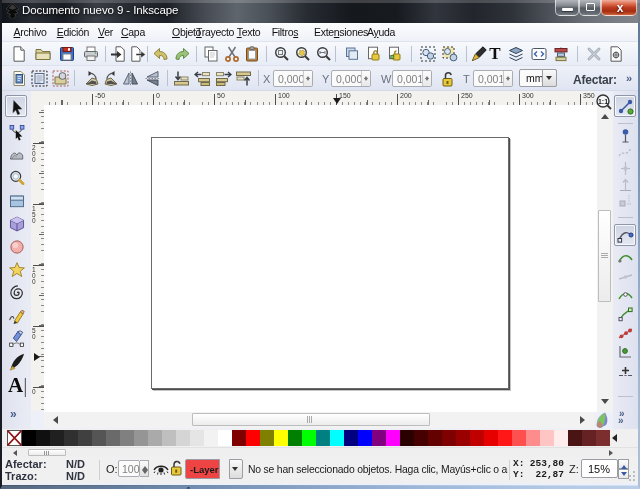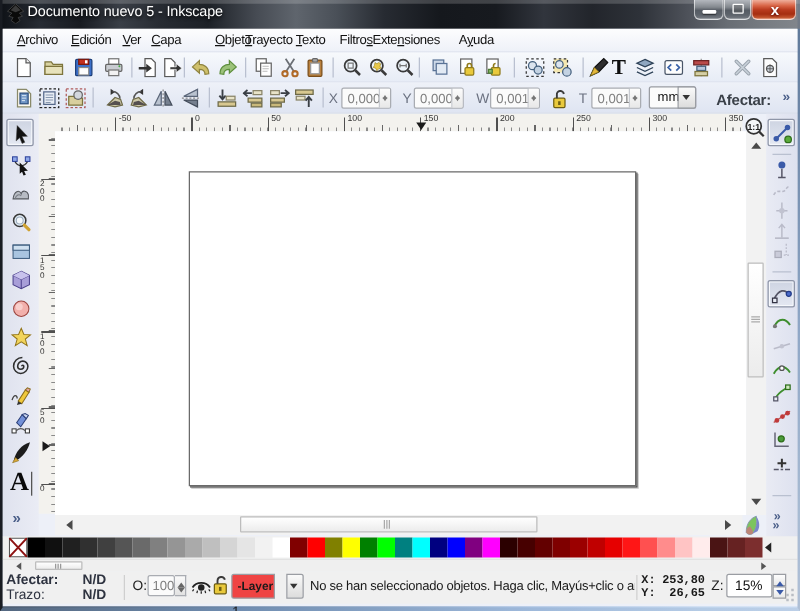--- a/index.html
+++ b/index.html
@@ -75,21 +75,21 @@
 
 #frame{left:0;top:0;width:640px;height:489px;pointer-events:none;
 border-left:2px solid #191c22;border-right:2px solid rgba(70,90,120,.25);border-bottom:3px solid rgba(120,150,190,.25)}
 .tbbtn{position:absolute;width:22px;height:22px;left:3px}
 .tbi{position:absolute;width:18px;height:18px;left:6px}
 .pressed{border:1px solid #8f96a8;border-radius:2px;background:linear-gradient(#ced4e2,#e4e8f2);box-shadow:inset 0 0 0 1px #f6f8fc}
 </style></head>
 <body>
 <div class="abs" style="left:2px;top:23px;width:636px;height:462px;background:#edf0f8"></div>
 <div class="abs" id="title"></div>
-<div class="abs" id="titletext">Documento nuevo 5 - Inkscape</div>
+<div class="abs" id="titletext">Documento nuevo 9 - Inkscape</div>
 <svg class="abs" style="left:5px;top:3px" width="15" height="16" viewBox="0 0 15 16">
  <path d="M7.5 0 L14 6 L10.5 7.5 L13 10 L9.5 11 L11 13.5 L7.5 16 L4 13.5 L5.5 11 L2 10 L4.5 7.5 L1 6 Z" fill="#0a0a0a" stroke="#555" stroke-width="0.5"></path>
  <path d="M7.5 1.2 L11.5 5.2 L7.5 6.8 L3.5 5.2 Z" fill="#3a3a3a"></path>
 </svg>
 <div class="wbtn" id="btnmin">
     <div class="wg" style="left:6px;top:8px;width:11px;height:3px;background:#fff;border-radius:1px;box-shadow:0 1px 1px rgba(0,0,0,.5)"></div>
   </div>
 <div class="wbtn" id="btnmax">
     <div class="wg" style="left:6px;top:3px;width:9px;height:8px;border:1.5px solid #fff;border-radius:1px;background:rgba(90,90,90,.3)"></div>
   </div>
@@ -99,21 +99,21 @@
 
 <div class="abs" id="menu">
 <span style="left:11.5px"><u>A</u>rchivo</span>
 <span style="left:54.8px"><u>E</u>dición</span>
 <span style="left:96px"><u>V</u>er</span>
 <span style="left:119px"><u>C</u>apa</span>
 <span style="left:170px"><u>O</u>bjeto</span>
 <span style="left:194px"><u>T</u>rayecto</span>
 <span style="left:234.7px"><u>T</u>exto</span>
 <span style="left:269.7px">Filtro<u>s</u></span>
-<span style="left:296px">Exte<u>n</u>siones</span>
+<span style="left:312px">Exte<u>n</u>siones</span>
 <span style="left:365px">A<u>y</u>uda</span>
 </div>
 
 <div class="abs" id="tb1">
 <svg class="ic" style="left:9px" viewBox="0 0 16 16">
       <path d="M3 .8H9.8L13.2 4.2V15.2H3Z" fill="#fff" stroke="#5a5a5a"></path>
       <path d="M9.8 .8V4.2H13.2" fill="#eee" stroke="#5a5a5a"></path>
     </svg>
 <svg class="ic" style="left:33px" viewBox="0 0 16 16">
       <path d="M1 3.5h5l1.5 2H15V13.5H1Z" fill="#d9d2a0" stroke="#7d743c"></path>
@@ -563,21 +563,21 @@
 </div>
 <div class="abs" id="palscroll">
 <div style="position:absolute;left:8px;top:2px;border:3px solid transparent;border-right:4px solid #555"></div>
 <div class="thumb" style="left:26px;top:1px;width:38px;height:7px"></div>
 <div style="position:absolute;left:42px;top:3px;width:1px;height:4px;background:#999;box-shadow:2px 0 0 #999,4px 0 0 #999"></div>
 <div style="position:absolute;right:22px;top:2px;border:3px solid transparent;border-left:4px solid #555"></div>
 </div>
 <div class="abs" id="status">
 <div style="position:absolute;left:3px;top:1px;font-weight:bold">Afectar:</div>
 <div style="position:absolute;left:64px;top:1px;font-weight:bold">N/D</div>
-<div style="position:absolute;left:3px;top:13px;font-weight:normal">Trazo:</div>
+<div style="position:absolute;left:3px;top:13px;font-weight:bold">Trazo:</div>
 <div style="position:absolute;left:64px;top:13px;font-weight:bold">N/D</div>
 <div class="ssp" style="left:97px"></div>
 <div style="position:absolute;left:104px;top:6px;color:#222">O:</div>
 <div class="spin" style="left:116px;top:3px;width:22px;height:17px">
       <span class="v" style="left:3px">100</span>
     </div>
 <div style="position:absolute;left:138px;top:3px;width:9px;height:17px;border:1px solid #a9acb2;border-left:none;background:linear-gradient(#fafafa,#e2e2e2)"></div>
 <div style="position:absolute;left:139.5px;top:6px;border:3px solid transparent;border-bottom:4px solid #666"></div>
 <div style="position:absolute;left:139.5px;top:13px;border:3px solid transparent;border-top:4px solid #666"></div>
 <svg style="position:absolute;left:151px;top:5px" width="16" height="14" viewBox="0 0 16 14">
@@ -591,21 +591,21 @@
       <rect x="6.2" y="9.5" width="2" height="3.2" fill="#6e5e12"></rect>
     </svg>
 <div style="position:absolute;left:183px;top:2px;width:35px;height:20px;background:#ef4444;border:1px solid #9a9da3;border-radius:2px 0 0 2px;font-size:9.5px;font-weight:bold;color:#1a1a1a;line-height:20px;text-indent:4px">-Layer 1</div>
 <div style="position:absolute;left:227px;top:2px;width:14px;height:20px;background:linear-gradient(#fafafa,#dcdcdc);border:1px solid #9a9da3;border-radius:0 2px 2px 0"></div>
 <div style="position:absolute;left:230px;top:10px;border:3.5px solid transparent;border-top:4.5px solid #333"></div>
 <div style="position:absolute;left:246px;top:7px;width:260px;overflow:hidden;white-space:nowrap;color:#1a1a1a;font-size:10.4px;letter-spacing:-0.2px">No se han seleccionado objetos. Haga clic, Mayús+clic o arrastrar alrededor de los objetos que quiera seleccionar.</div>
 <div class="ssp" style="left:507px"></div>
 <div style="position:absolute;left:511px;top:1px;font-family:'Liberation Mono',monospace;font-size:9.5px;font-weight:bold;color:#1a1a1a">X:</div>
 <div style="position:absolute;left:524px;top:1px;width:38px;text-align:right;font-family:'Liberation Mono',monospace;font-size:9.5px;font-weight:bold;color:#1a1a1a">253,80</div>
 <div style="position:absolute;left:511px;top:12px;font-family:'Liberation Mono',monospace;font-size:9.5px;font-weight:bold;color:#1a1a1a">Y:</div>
-<div style="position:absolute;left:524px;top:12px;width:38px;text-align:right;font-family:'Liberation Mono',monospace;font-size:9.5px;font-weight:bold;color:#1a1a1a">26,65</div>
+<div style="position:absolute;left:524px;top:12px;width:38px;text-align:right;font-family:'Liberation Mono',monospace;font-size:9.5px;font-weight:bold;color:#1a1a1a">22,87</div>
 <div style="position:absolute;left:567px;top:6px;color:#222">Z:</div>
 <div style="position:absolute;left:579px;top:2px;width:37px;height:19px;background:#fff;border:1px solid #9a9da3;border-radius:2px;font-size:11px;color:#111;line-height:19px;text-indent:6px">15%</div>
 <div style="position:absolute;left:616px;top:2px;width:11px;height:10px;background:linear-gradient(#fdfdfd,#e8e8e8);border:1px solid #9a9da3"></div>
 <div style="position:absolute;left:616px;top:12px;width:11px;height:10px;background:linear-gradient(#fdfdfd,#e8e8e8);border:1px solid #9a9da3"></div>
 <div style="position:absolute;left:618.5px;top:5px;border:3px solid transparent;border-bottom:4px solid #3a5aa8"></div>
 <div style="position:absolute;left:618.5px;top:15px;border:3px solid transparent;border-top:4px solid #3a5aa8"></div>
 </div>
 <svg class="abs" style="left:626px;top:470px" width="10" height="12" viewBox="0 0 10 12">
     <g fill="#b9bdc4">
       <rect x="7" y="1" width="2" height="2"></rect>

